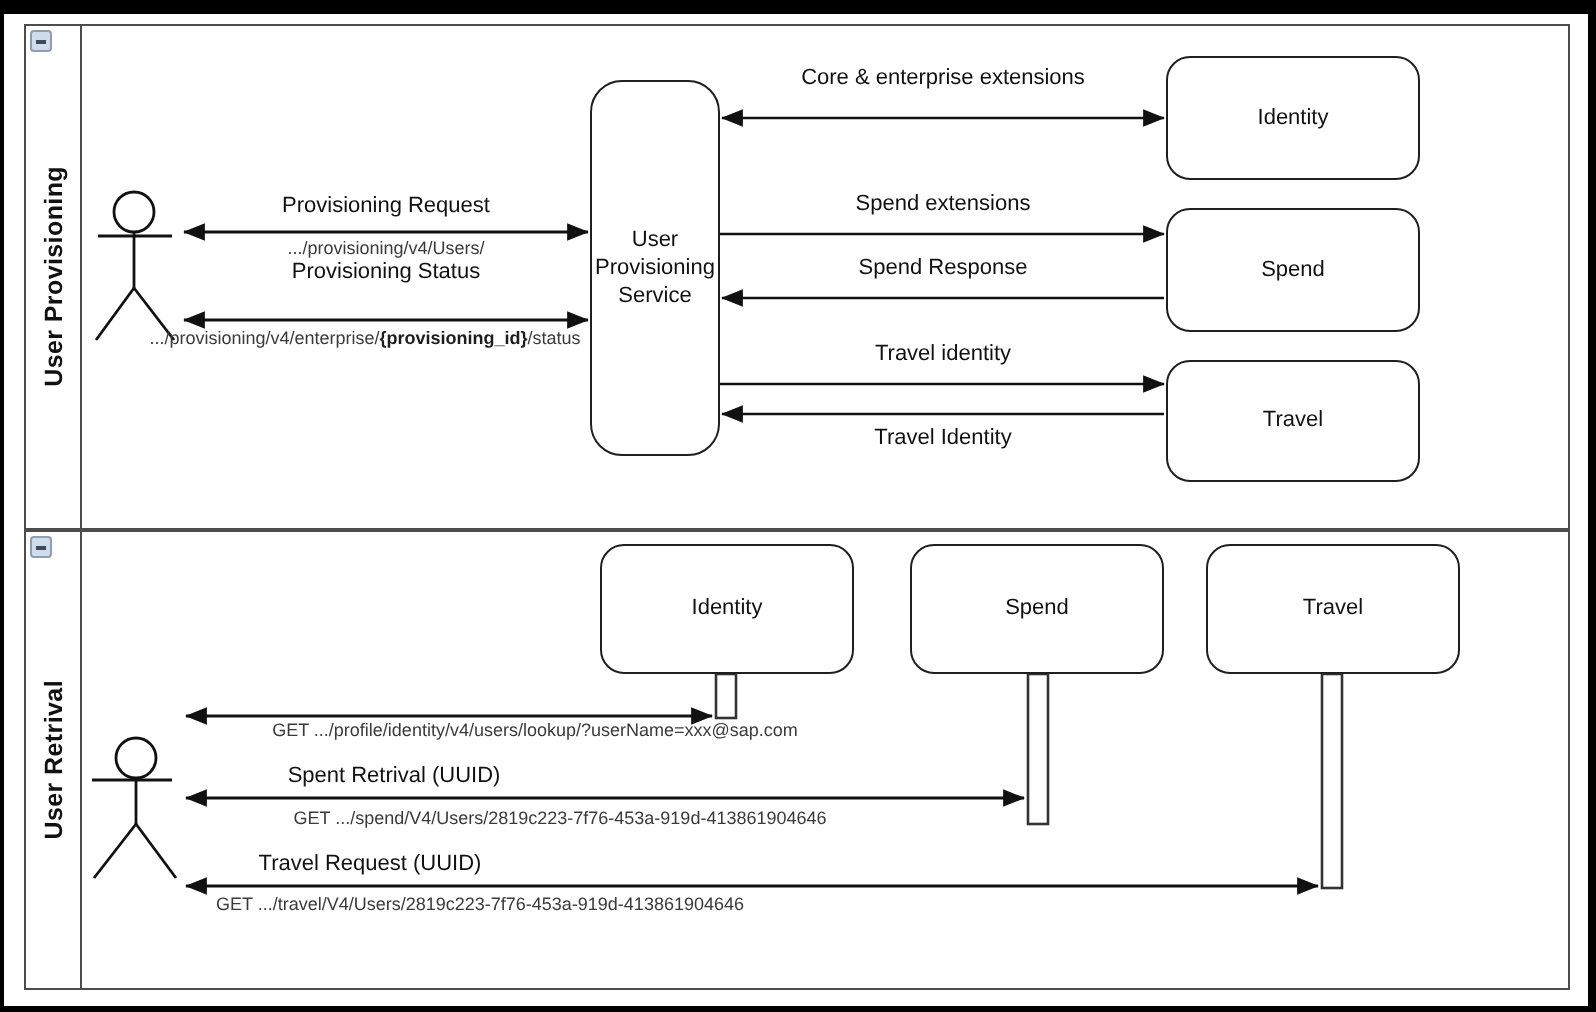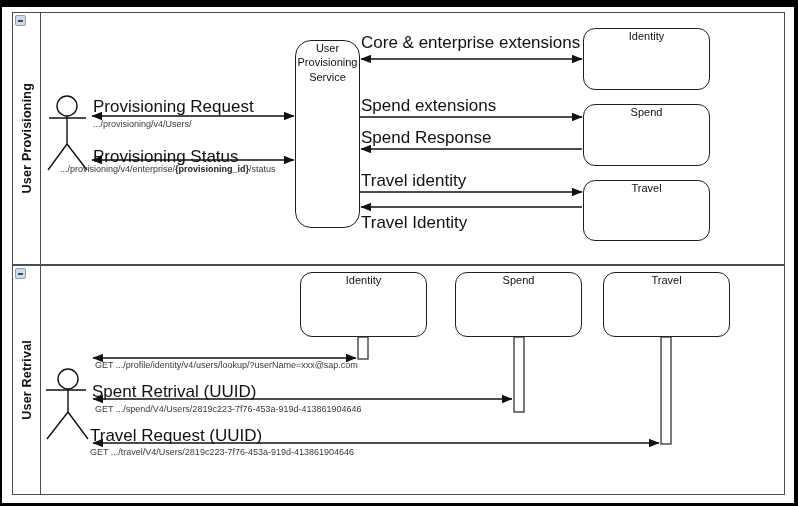--- a/index.html
+++ b/index.html
@@ -23,27 +23,27 @@
               font-size:12.5px;color:#111;white-space:nowrap;letter-spacing:.2px;}
   .collapse-icon{position:absolute;left:2px;top:2px;width:11px;height:11px;
                  background:#cfdcec;border:1px solid #8e9db0;border-radius:2px;
                  display:flex;align-items:center;justify-content:center;
                  box-sizing:border-box;cursor:pointer;}
   .collapse-icon .bar{width:5px;height:2px;background:#3e4a59;}
 
   #svg-overlay{position:absolute;left:0;top:0;}
 
   .box{position:absolute;background:#fff;border:1.4px solid #1f1f1f;
-       display:flex;justify-content:center;text-align:center;
+       display:flex;align-items:center;justify-content:center;text-align:center;
        font-size:11px;color:#111;box-sizing:border-box;border-radius:12px;
        line-height:1.3;}
   #ups-box{border-radius:16px;font-size:11px;}
 
-  .lbl{position:absolute;font-size:17px;color:#111;white-space:nowrap;}
-  .url{position:absolute;font-size:9px;color:#3a3a3a;white-space:nowrap;}
+  .lbl{position:absolute;font-size:11px;color:#111;text-align:center;white-space:nowrap;}
+  .url{position:absolute;font-size:9px;color:#3a3a3a;text-align:center;white-space:nowrap;}
   .url .param{font-weight:700;color:#1d1d1d;}
 </style>
 </head>
 <body>
 
 <div id="screen">
 
   <div id="lanes">
     <div id="lane-provisioning" class="lane">
       <div class="lane-strip">
@@ -130,21 +130,21 @@
   </div>
   <div class="box" style="left:455px;top:272px;width:127px;height:65px;">
     <span>Spend</span>
   </div>
   <div class="box" style="left:603px;top:272px;width:127px;height:65px;">
     <span>Travel</span>
   </div>
 
   <div class="lbl" style="left:93px;top:97px;width:200px;">Provisioning Request</div>
   <div class="url" style="left:93px;top:119px;width:200px;">.../provisioning/v4/Users/</div>
-  <div class="lbl" style="left:93px;top:147px;width:200px;">Provisioning Status</div>
+  <div class="lbl" style="left:93px;top:130px;width:200px;">Provisioning Status</div>
   <div class="url" style="left:60px;top:164px;width:245px;"><span>.../provisioning/v4/enterprise/</span><span class="param">{provisioning_id}</span><span>/status</span></div>
 
   <div class="lbl" style="left:361px;top:33px;width:221px;">Core &amp; enterprise extensions</div>
   <div class="lbl" style="left:361px;top:96px;width:221px;">Spend extensions</div>
   <div class="lbl" style="left:361px;top:128px;width:221px;">Spend Response</div>
   <div class="lbl" style="left:361px;top:171px;width:221px;">Travel identity</div>
   <div class="lbl" style="left:361px;top:213px;width:221px;">Travel Identity</div>
 
   <div class="url" style="left:95px;top:360px;width:345px;">GET .../profile/identity/v4/users/lookup/?userName=xxx@sap.com</div>
   <div class="lbl" style="left:92px;top:382px;width:210px;">Spent Retrival (UUID)</div>

